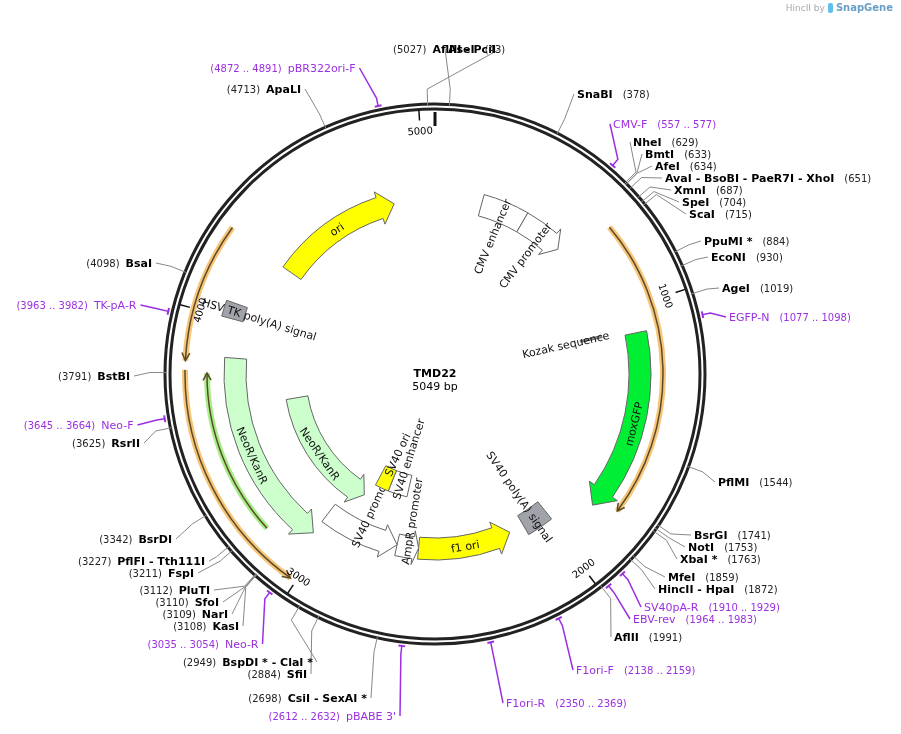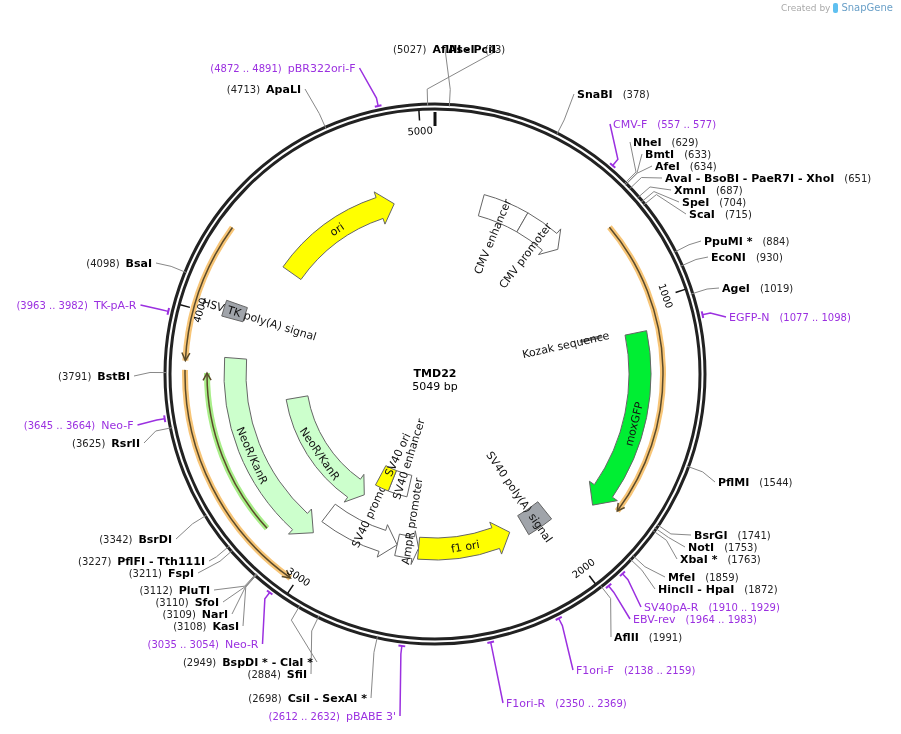--- a/index.html
+++ b/index.html
@@ -1,32 +1,32 @@
 <!DOCTYPE html>
 <html><head>
 <meta charset="utf-8">
 <style>
   html,body{margin:0;padding:0;background:#fff;}
   body{width:901px;height:734px;position:relative;overflow:hidden;font-family:"DejaVu Sans","Liberation Sans",sans-serif;}
   #map{position:absolute;left:0;top:0;}
   .credit{position:absolute;right:8px;top:2px;font-size:9px;color:#aaa;display:flex;align-items:center;gap:3px;}
-  .credit .brand{color:#6aa0c8;font-size:10px;}
+  .credit .brand{color:#6aa0c8;font-size:10px;font-weight:bold;}
   .credit .logo{display:inline-block;width:5px;height:10px;background:#5fc0f0;border-radius:2px;}
   svg text{font-family:"DejaVu Sans","Liberation Sans",sans-serif;}
   .enz-name{font-weight:bold;font-size:11px;fill:#000;}
   .enz-pos{font-size:10px;fill:#222;}
   .primer{font-size:11px;fill:#9b30e0;}
   .primer-pos{font-size:10px;fill:#9b30e0;}
   .feat-label{font-size:11px;fill:#111;}
 </style>
 </head>
 <body>
 
 <div class="credit">
-  <span>Created by</span>
+  <span>HincII by</span>
   <span class="logo"></span>
   <span class="brand">SnapGene</span>
 </div>
 
 <svg id="map" width="901" height="734" viewBox="0 0 901 734">
   <g id="g-orfs">
       <g>
         <path d="M609.4299470035218,227.1729126204957 A228,228 0 0 1 617.2893381940019,510.9474248782825" fill="none" stroke="#f7c577" stroke-width="6"></path>
         <path d="M609.4299470035218,227.1729126204957 A228,228 0 0 1 617.2893381940019,510.9474248782825" fill="none" stroke="#5a4a2a" stroke-width="1.5"></path>
         <path d="M624.7322619012821,507.51280385724556 L617.2893381940019,510.9474248782825 L618.1897701115827,502.9089140690647" fill="none" stroke="#5a4a2a" stroke-width="1.5"></path>

